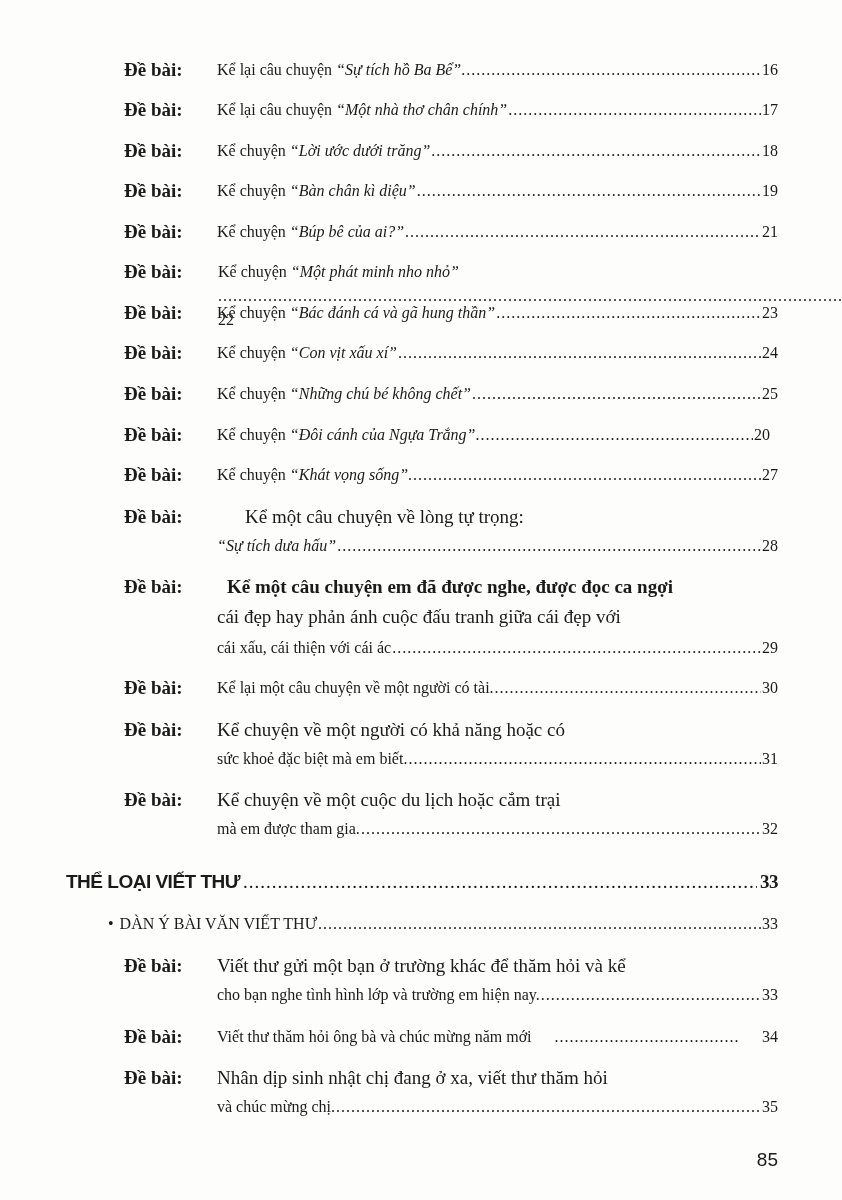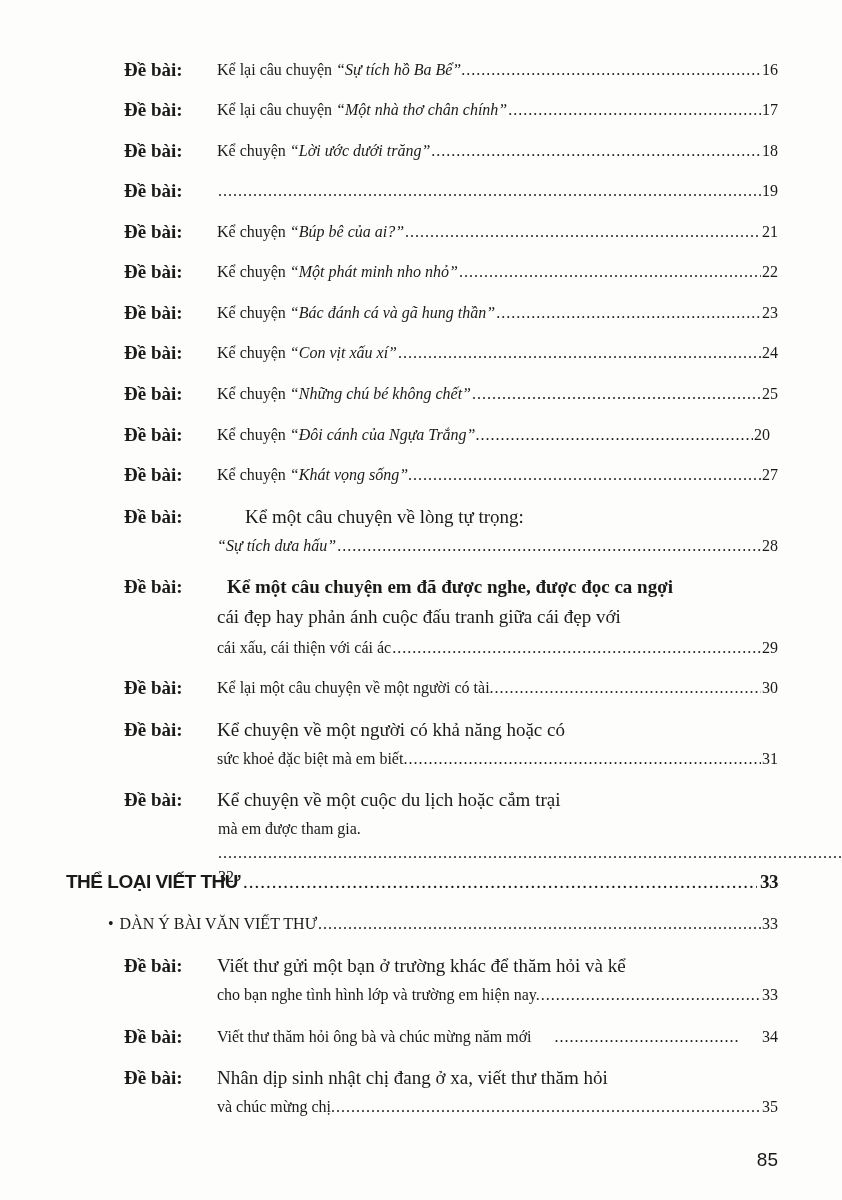--- a/index.html
+++ b/index.html
@@ -48,31 +48,32 @@
       <span class="pg">17</span>
     </div>
     <div class="label" style="top: 139px;">Đề bài:</div>
     <div class="leader" style="left: 217px; top: 139px; right: 64px;">
       <span class="t"><span>Kể chuyện </span><i>“Lời ước dưới trăng”</i></span>
       <span class="dots"></span>
       <span class="pg">18</span>
     </div>
     <div class="label" style="top: 179px;">Đề bài:</div>
     <div class="leader" style="left: 217px; top: 179px; right: 64px;">
+      <span class="t"><span>Kể chuyện </span><i>“Bàn chân kì diệu”</i></span>
       <span class="dots"></span>
       <span class="pg">19</span>
     </div>
     <div class="label" style="top: 220px;">Đề bài:</div>
     <div class="leader" style="left: 217px; top: 220px; right: 64px;">
       <span class="t"><span>Kể chuyện </span><i>“Búp bê của ai?”</i></span>
       <span class="dots"></span>
       <span class="pg">21</span>
     </div>
     <div class="label" style="top: 260px;">Đề bài:</div>
-    <div class="leader" style="left: 217px; top: 260px; right: 64px;">
+    <div class="leader" style="left: 217px; top: 260px; right: 64px; flex-direction: column;">
       <span class="t"><span>Kể chuyện </span><i>“Một phát minh nho nhỏ”</i></span>
       <span class="dots"></span>
       <span class="pg">22</span>
     </div>
     <div class="label" style="top: 301px;">Đề bài:</div>
     <div class="leader" style="left: 217px; top: 301px; right: 64px;">
       <span class="t"><span>Kể chuyện </span><i>“Bác đánh cá và gã hung thần”</i></span>
       <span class="dots"></span>
       <span class="pg">23</span>
     </div>
@@ -123,21 +124,21 @@
     </div>
     <div class="label" style="top: 718px;">Đề bài:</div>
     <div class="line" style="left: 217px; top: 718px;"><span class="t"><span>Kể chuyện về một người có khả năng hoặc có</span></span></div>
     <div class="leader" style="left: 217px; top: 747px; right: 64px;">
       <span class="t"><span>sức khoẻ đặc biệt mà em biết. </span></span>
       <span class="dots"></span>
       <span class="pg">31</span>
     </div>
     <div class="label" style="top: 788px;">Đề bài:</div>
     <div class="line" style="left: 217px; top: 788px;"><span class="t"><span>Kể chuyện về một cuộc du lịch hoặc cắm trại</span></span></div>
-    <div class="leader" style="left: 217px; top: 817px; right: 64px; flex-direction: column;">
+    <div class="leader" style="left: 217px; top: 817px; right: 64px;">
       <span class="t"><span>mà em được tham gia. </span></span>
       <span class="dots"></span>
       <span class="pg">32</span>
     </div>
     <div class="label" style="top: 954px;">Đề bài:</div>
     <div class="line" style="left: 217px; top: 954px;"><span class="t"><span>Viết thư gửi một bạn ở trường khác để thăm hỏi và kể</span></span></div>
     <div class="leader" style="left: 217px; top: 983px; right: 64px;">
       <span class="t"><span>cho bạn nghe tình hình lớp và trường em hiện nay.</span></span>
       <span class="dots"></span>
       <span class="pg">33</span>

